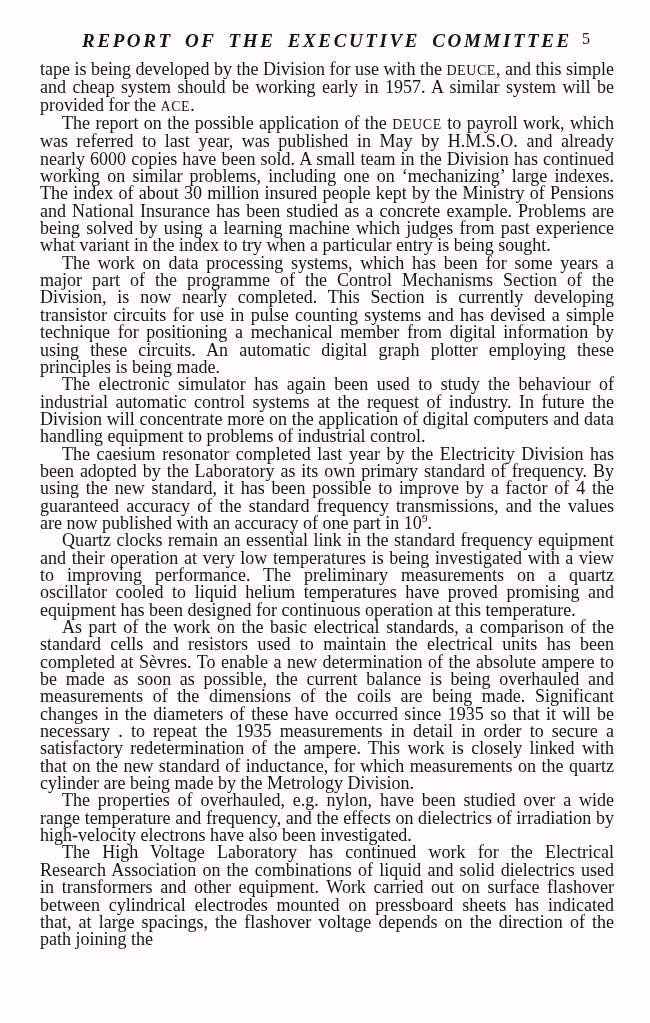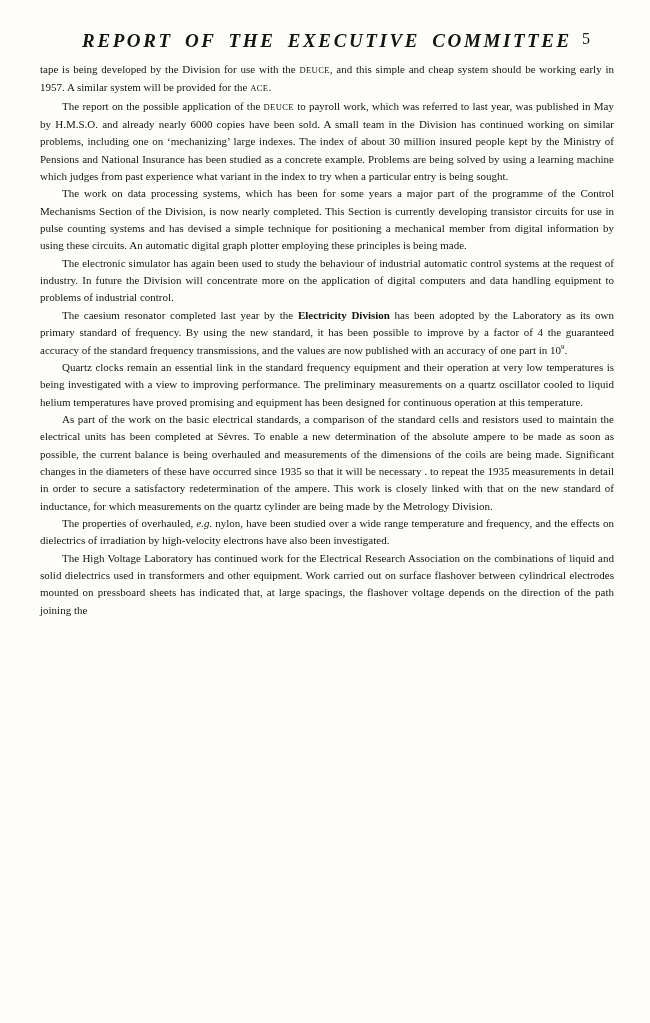--- a/index.html
+++ b/index.html
@@ -39,40 +39,39 @@
     right: 24px;
     font-size: 16px;
     font-style: normal;
     letter-spacing: 0;
   }
   .body-text {
     position: absolute;
     top: 61px;
     left: 40px;
     width: 574px;
-    font-size: 11px;
+    font-size: 18px;
     line-height: 17.35px;
     text-align: justify;
   }
   .body-text p {
     margin: 0;
     padding: 0;
   }
   .body-text p.indent {
     text-indent: 22px;
   }
   .smallcaps {
     font-size: 0.78em;
     letter-spacing: 0.04em;
   }
   .bold {
-    font-weight: 700;
+    font-weight: 400;
   }
   .italic {
-    font-style: italic;
   }
   .sup {
     font-size: 0.62em;
     vertical-align: super;
     line-height: 0;
   }
 </style>
 </head>
 <body>
 

